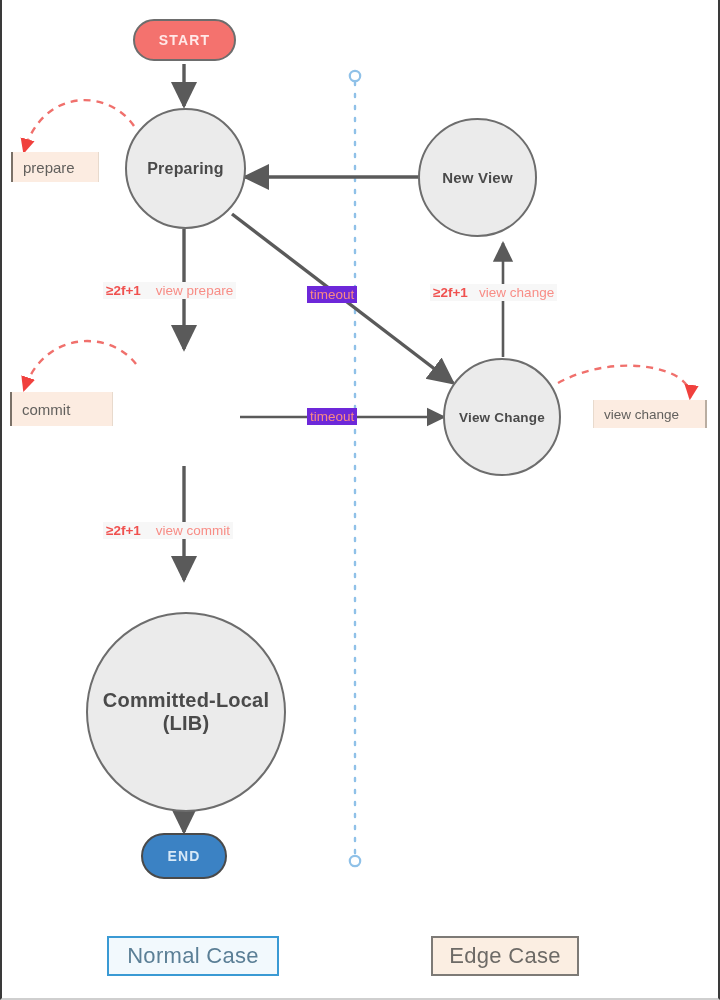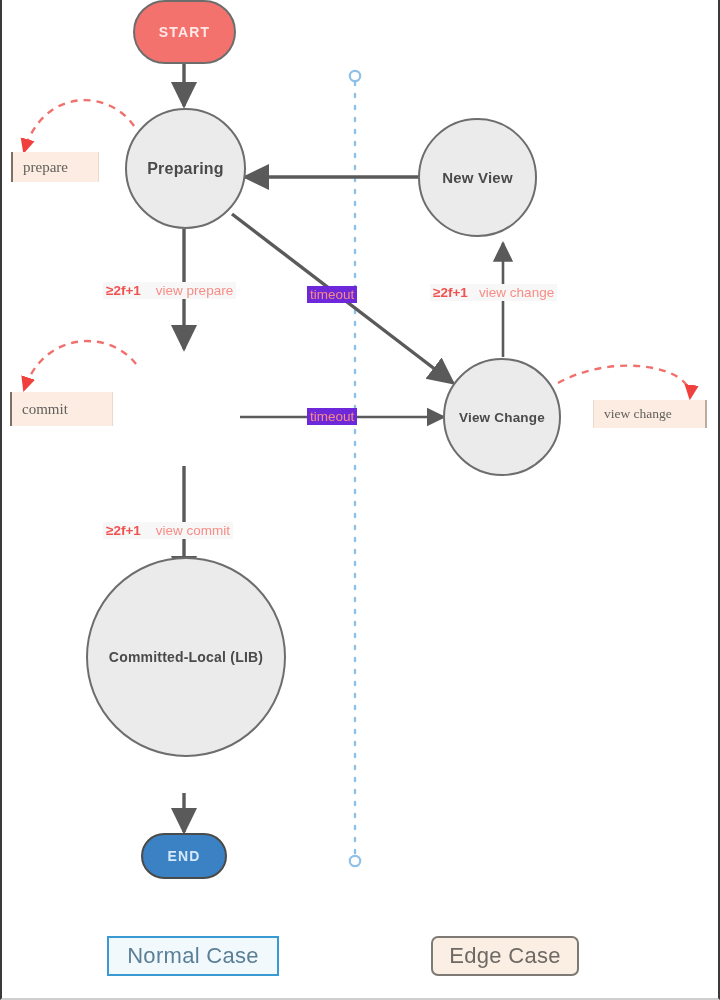--- a/index.html
+++ b/index.html
@@ -94,21 +94,20 @@
     background: #fcece1;
     border-left: 2px solid #7a7168;
     border-right: 1px solid #e8dacd;
     color: #62605d;
     font-size: 15px;
     display: flex;
     align-items: center;
     padding: 0 10px;
     box-sizing: border-box;
     white-space: nowrap;
-    font-family: Liberation Serif, serif;
   }
   .loop-tag.right-anchor {
     border-left: 1px solid #e8dacd;
     border-right: 2px solid #b9ada1;
   }
 
   
   .legend-box {
     position: absolute;
     display: flex;
@@ -166,30 +165,30 @@
 
     <line x1="440" y1="177" x2="243" y2="177" stroke="#5a5a5a" stroke-width="3.4" marker-end="url(#arrowSolid)"></line>
 
     <path d="M132,126 C106,88 40,88 22,152" fill="none" stroke="#f0706c" stroke-width="2.4" stroke-dasharray="7 6" marker-end="url(#arrowRed)"></path>
 
     <path d="M134,364 C108,330 42,330 22,390" fill="none" stroke="#f0706c" stroke-width="2.4" stroke-dasharray="7 6" marker-end="url(#arrowRed)"></path>
 
     <path d="M556,383 C612,352 692,366 688,398" fill="none" stroke="#f0706c" stroke-width="2.4" stroke-dasharray="7 6" marker-end="url(#arrowRed)"></path>
   </svg>
 
-  <div class="node terminal terminal-start" style="left:131px; top:0; width:103px; height:64px;">
+  <div class="node terminal terminal-start" style="left:131px; top:19px; width:103px; height:42px;">
     <span>START</span>
   </div>
 
   <div class="node state-circle" style="left:123px; top:108px; width:121px; height:121px; font-size:16px;">
     <span>Preparing</span>
   </div>
 
 
-  <div class="node state-circle" style="left:84px; top:557px; width:200px; height:200px; font-size:14px;">
+  <div class="node state-circle" style="left:84px; top:612px; width:200px; height:200px; font-size:20px;">
     <span>Committed-Local (LIB)</span>
   </div>
 
   <div class="node state-circle" style="left:416px; top:118px; width:119px; height:119px; font-size:15px;">
     <span>New View</span>
   </div>
 
   <div class="node state-circle" style="left:441px; top:358px; width:118px; height:118px; font-size:13.5px;">
     <span>View Change</span>
   </div>
@@ -229,17 +228,17 @@
   </div>
 
   <div class="loop-tag right-anchor" style="left:591px; top:400px; width:114px; height:28px; font-size:13.5px;">
     <span>view change</span>
   </div>
 
   <div class="legend-box legend-normal" style="left:105px; top:936px; width:172px; height:40px;">
     <span>Normal Case</span>
   </div>
 
-  <div class="legend-box legend-edge" style="left:429px; top:936px; width:148px; height:40px;border-radius:7px;">
+  <div class="legend-box legend-edge" style="left:429px; top:936px; width:148px; height:40px;">
     <span>Edge Case</span>
   </div>
 
 </div>
 
 </body></html>

